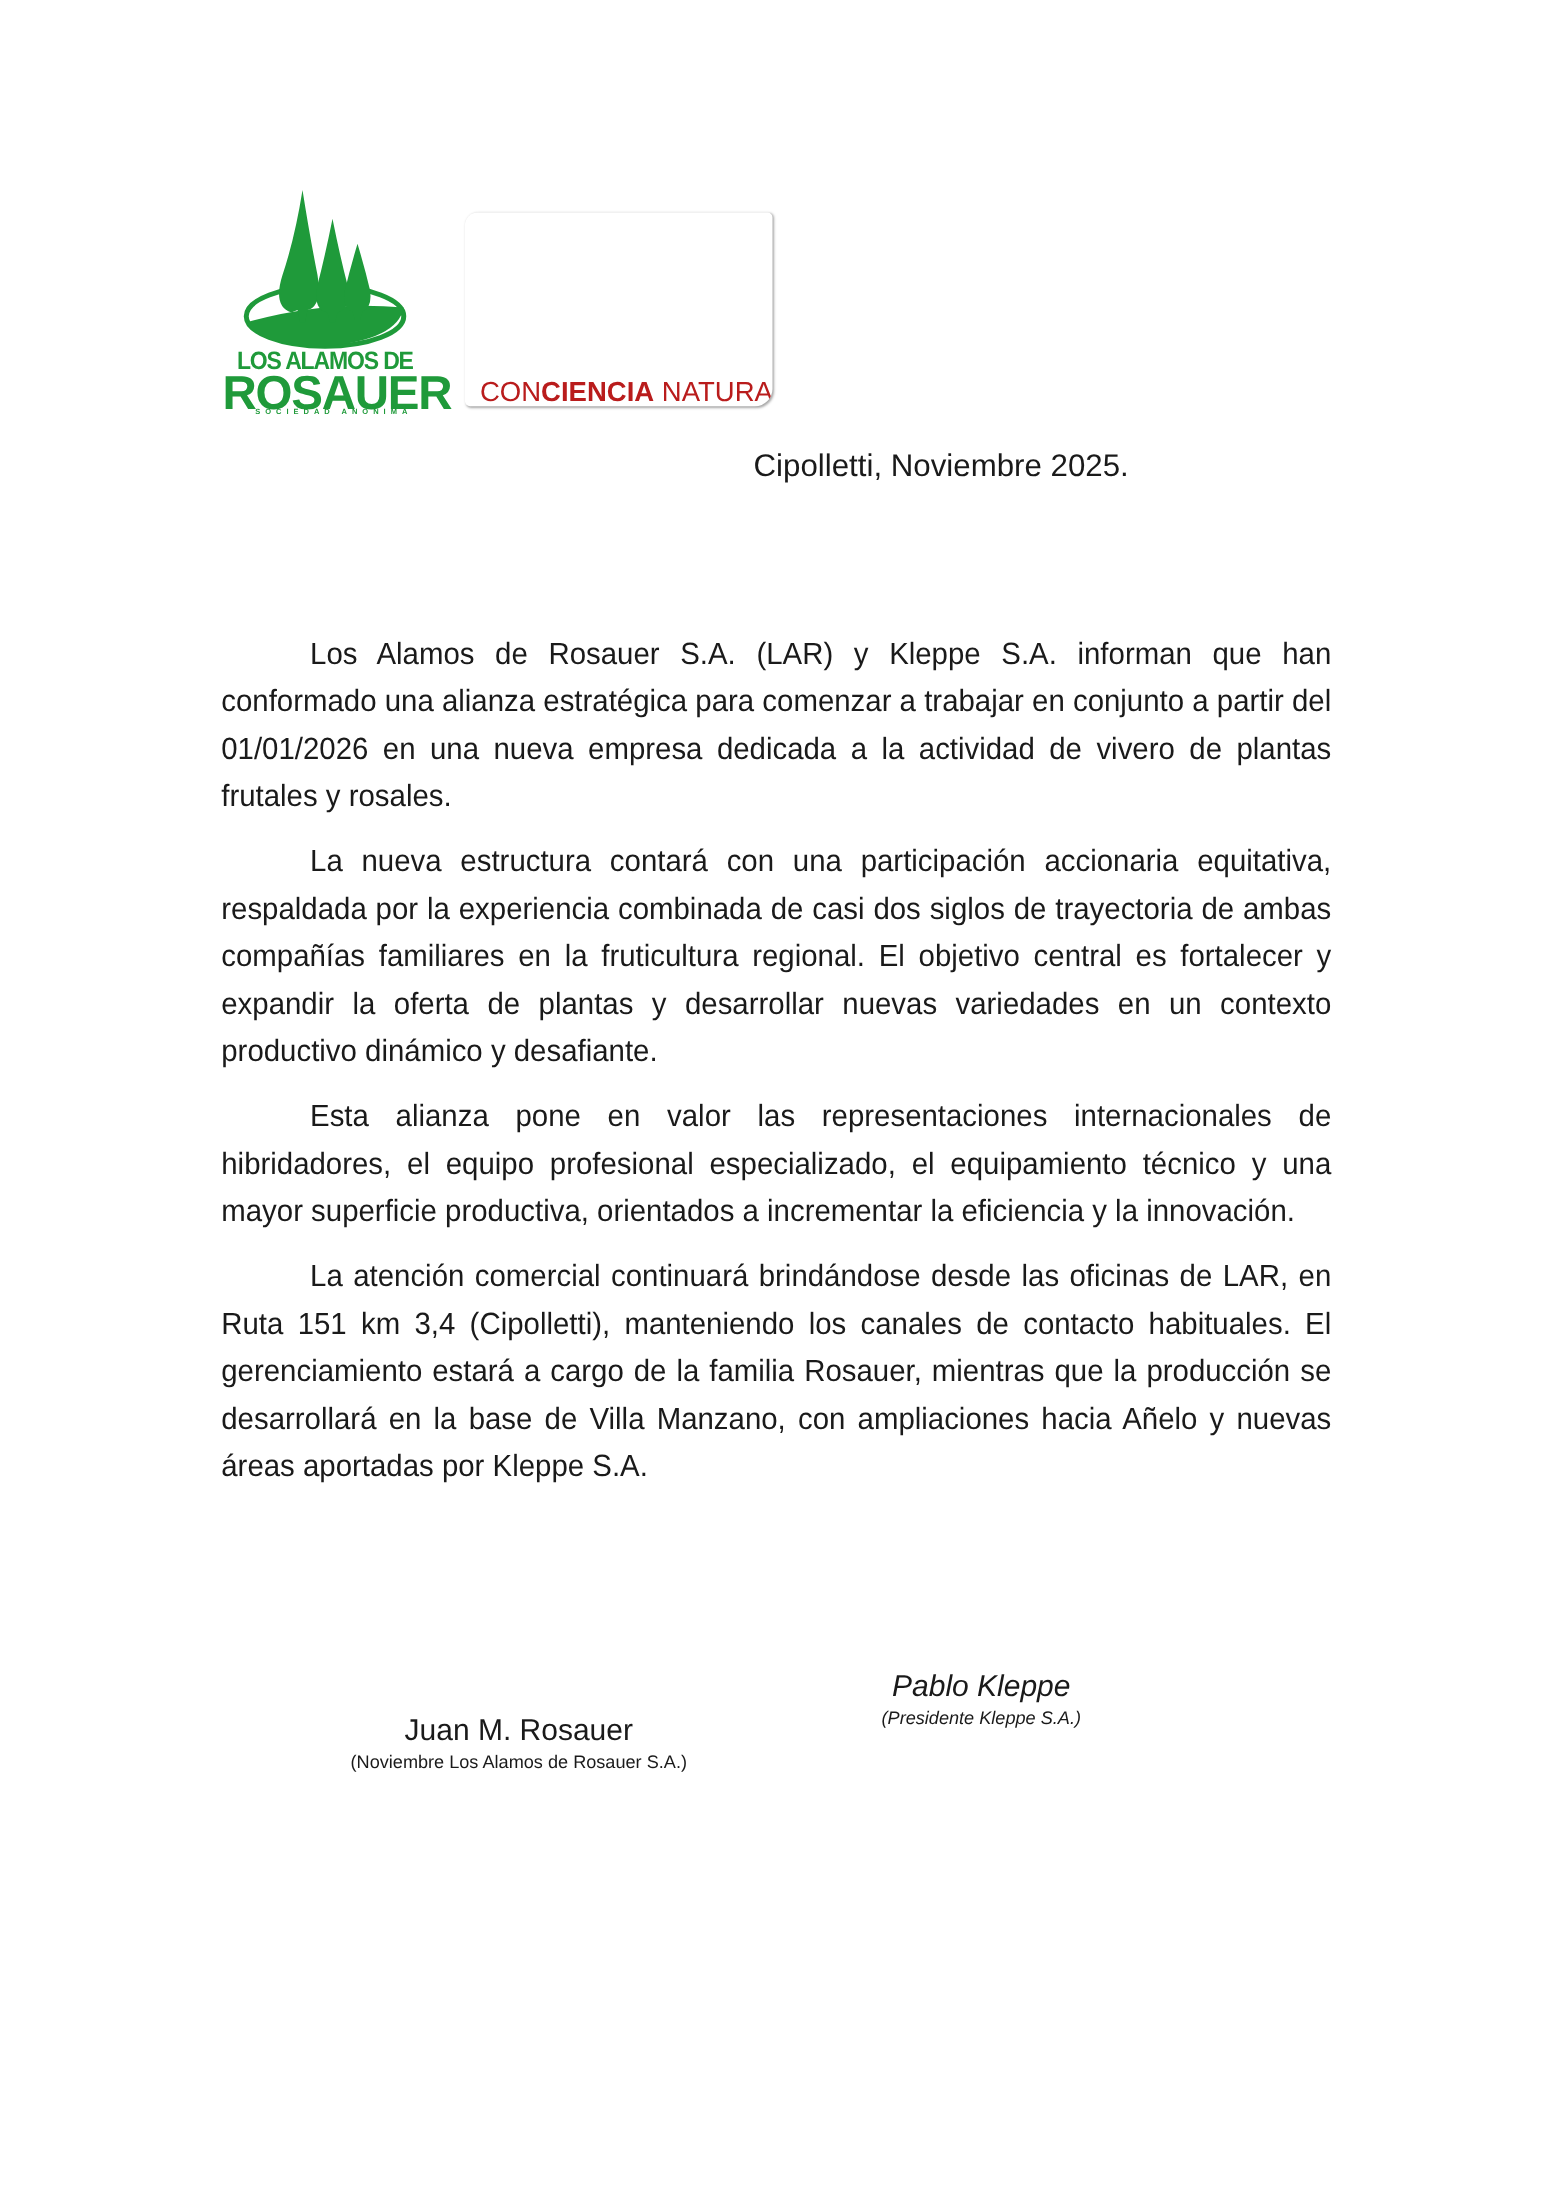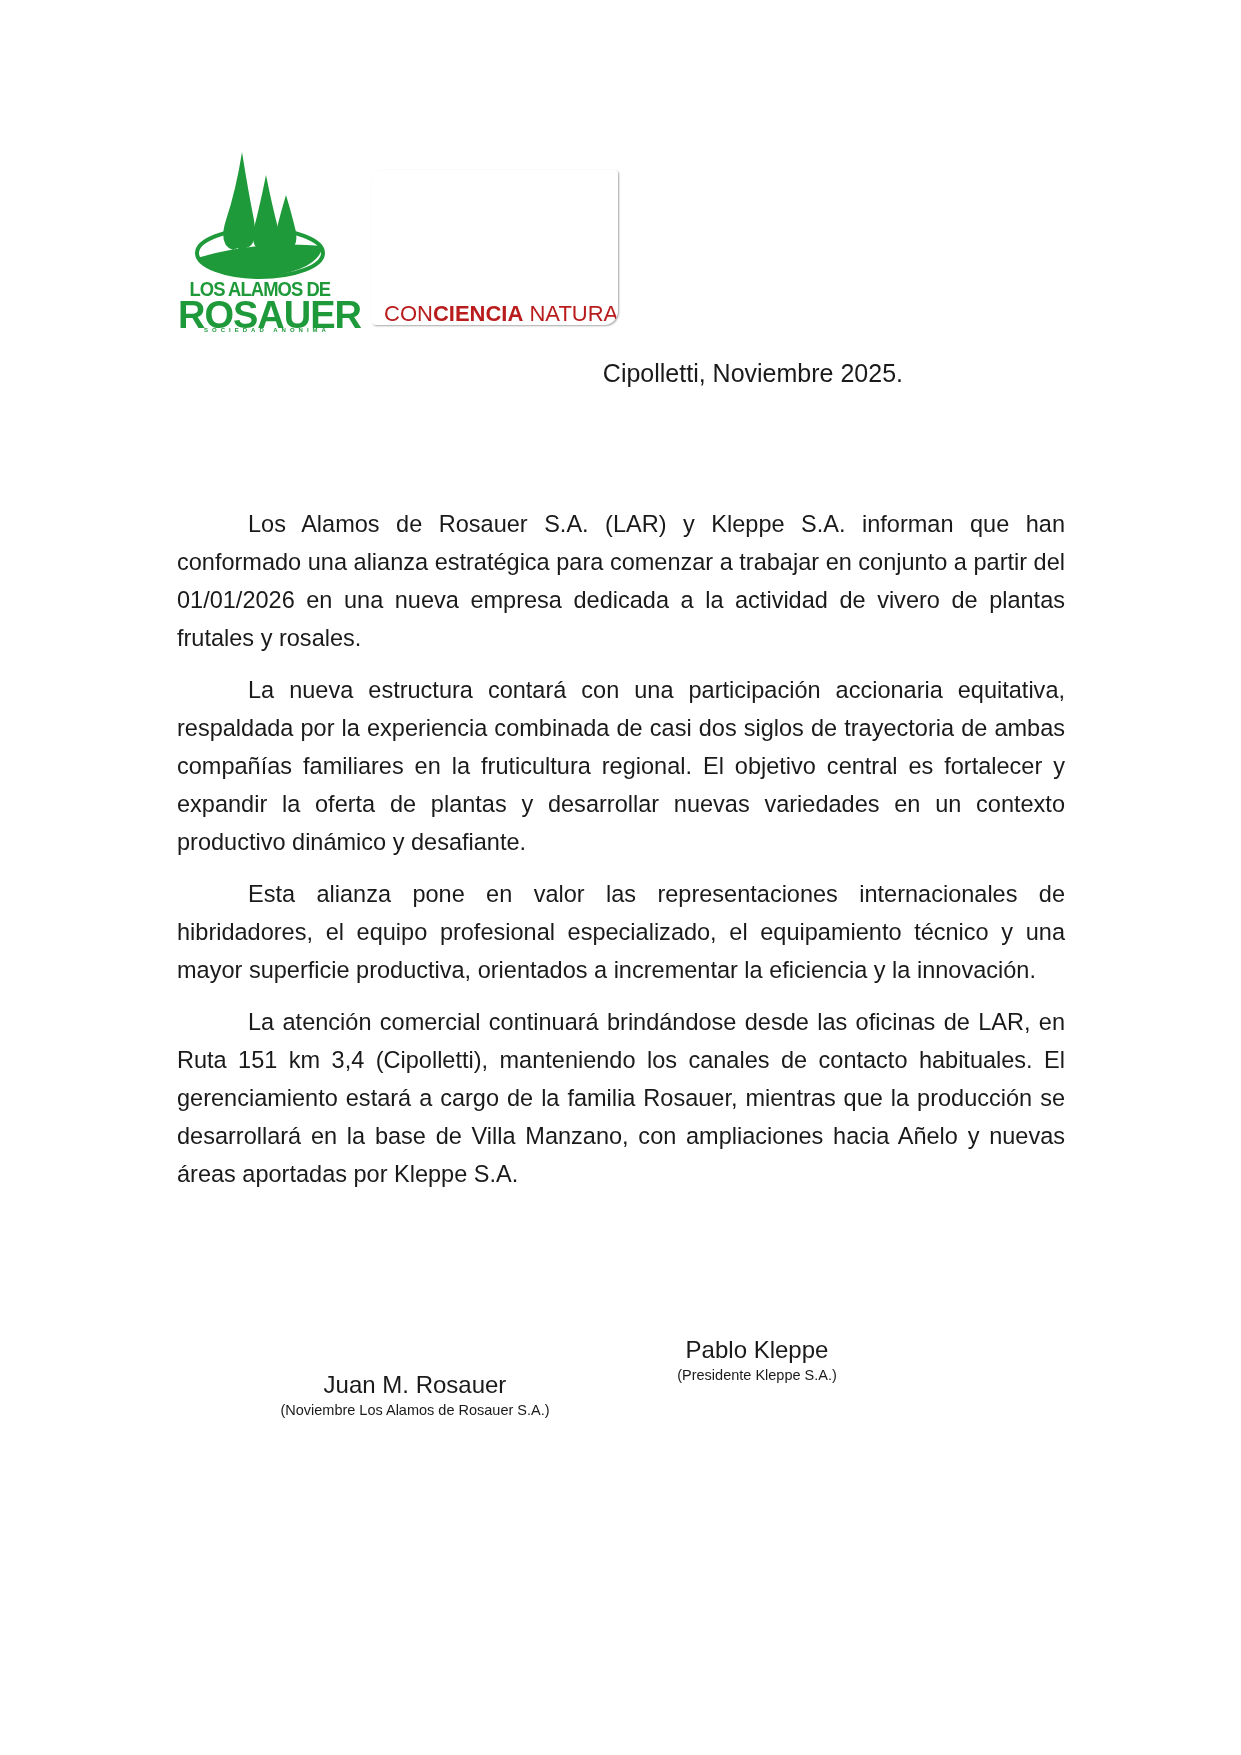--- a/index.html
+++ b/index.html
@@ -40,21 +40,21 @@
           font-family: "Liberation Sans", sans-serif; text-align: center; }
 
   
   .body { position: absolute; left: 177px; top: 484px; width: 888px; margin-top: 21px; }
   .para { font-size: 24.5px; line-height: 38px; text-align: justify; text-indent: 74px;
           margin: 0 0 14px 0; transform: scaleX(0.96); transform-origin: left; width: 925px; }
 
   
   .sig { position: absolute; text-align: center; font-family: "Liberation Sans", sans-serif; }
   .sig-1 { left: 270px; top: 1370px; width: 290px; }
-  .sig-2 { left: 652px; top: 1335px; width: 210px; }
+  .sig-2 { left: 680px; top: 1335px; width: 210px; font-style: italic; }
   .sig-name { font-size: 24px; color: #1a1a1a; line-height: 30px; }
   .sig-title { font-size: 14.5px; color: #1a1a1a; line-height: 20px; font-family: "Liberation Sans Narrow", "Liberation Sans", sans-serif; }
 </style>
 </head>
 <body>
 
 <div class="page">
 
   <div class="lar-logo">
     <svg width="178" height="130" viewBox="0 0 178 130">

